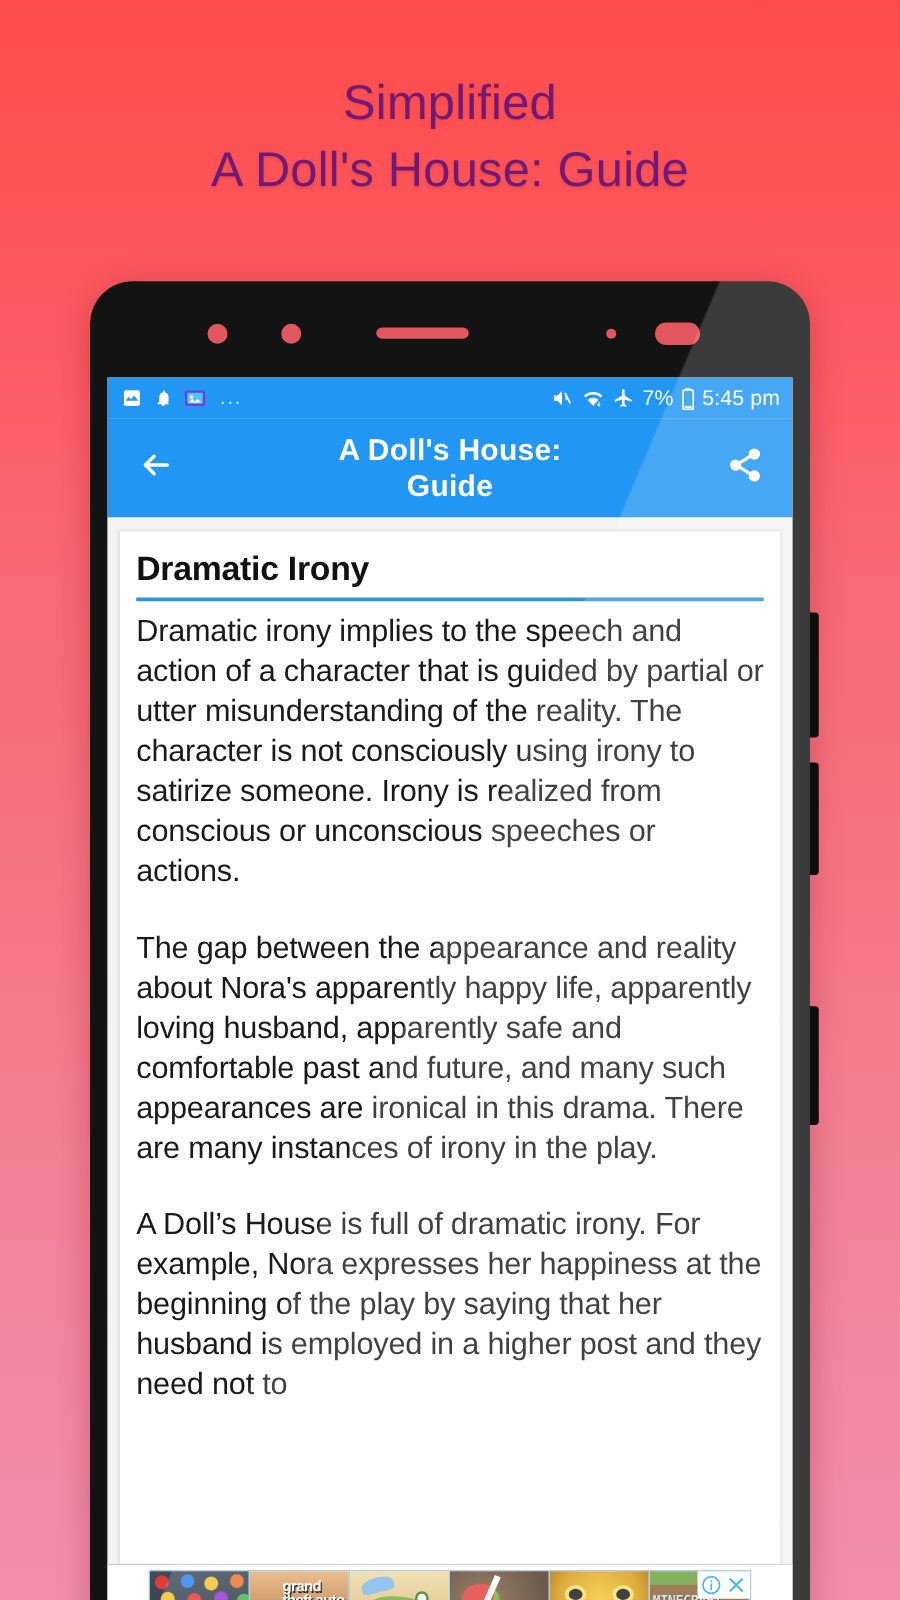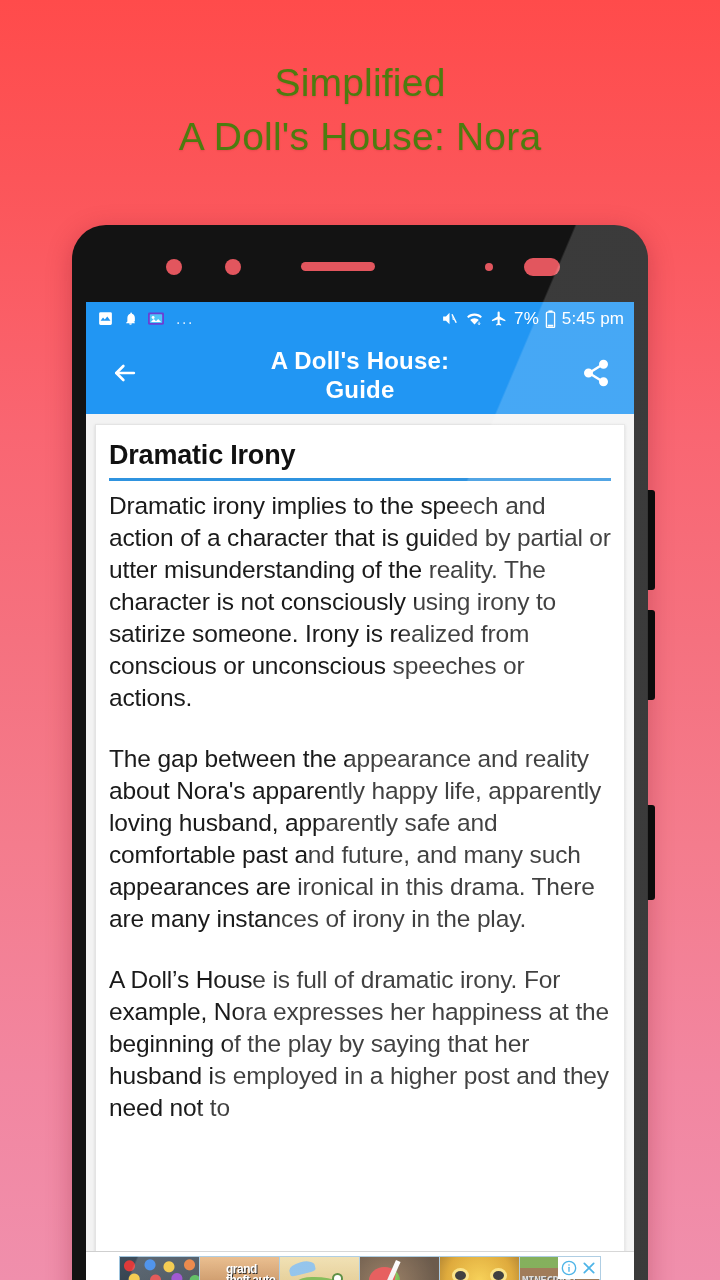--- a/index.html
+++ b/index.html
@@ -22,21 +22,21 @@
         #F08FAC 100%);
     position: relative;
   }
 
   
   .promo {
     position: absolute;
     left: 0; right: 0;
     top: 56px;
     text-align: center;
-    color: #4d7c0f;
+    color: #701a75;
     font-size: 39px;
     line-height: 54px;
     font-weight: 400;
     letter-spacing: 0.2px;
     text-shadow: 0 1px 2px rgba(150,20,40,0.18);
   }
   .promo .l1 { display: block; }
   .promo .l2 { display: block; }
 
   
@@ -347,21 +347,21 @@
   .ad-info, .ad-close {
     width: 18px; height: 18px;
     display: flex; align-items: center; justify-content: center;
   }
 </style>
 </head>
 <body>
 
 <div class="promo">
   <span class="l1">Simplified</span>
-  <span class="l2">A Doll's House: Nora</span>
+  <span class="l2">A Doll's House: Guide</span>
 </div>
 
 <div class="phone">
 
   <div class="side-btn b1"></div>
   <div class="side-btn b2"></div>
   <div class="side-btn b3"></div>
 
   <div class="bezel-top">
     <div class="sensor s1"></div>

